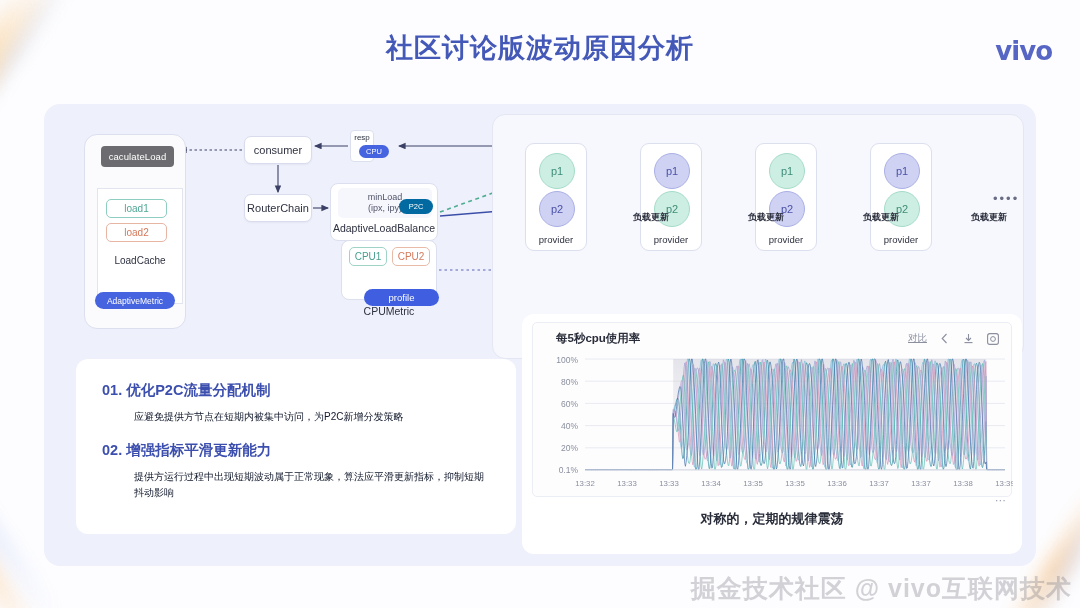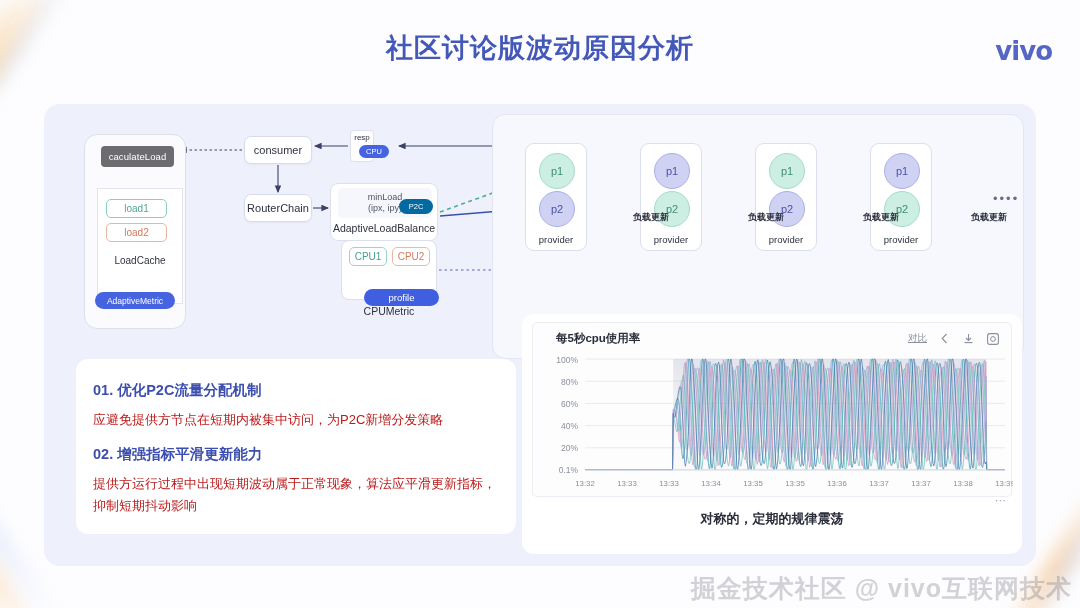--- a/index.html
+++ b/index.html
@@ -171,25 +171,25 @@
     font-size: 9px; color: #2e3140; font-weight: bold;
   }
   .dots-tail {
     position: absolute; left: 500px; top: 76px;
     font-size: 13px; color: #6a6e85; letter-spacing: 2px;
   }
 
   
   .bullets-card {
     position: absolute; left: 32px; top: 255px; width: 440px; height: 175px;
-    background: #fff; border-radius: 12px; padding: 22px 17px;
+    background: #fff; border-radius: 12px; padding: 22px 26px;
   }
   .bullet { margin-bottom: 15px; }
   .bullet-title { font-size: 14.5px; font-weight: bold; color: #3c4fae; margin-bottom: 9px; }
-  .bullet-body { font-size: 13px; color: #b91c1c; line-height: 1.65; }
+  .bullet-body { font-size: 10px; color: #0f172a; line-height: 1.65; margin-left: 32px; }
 
   
   .chart-card {
     position: absolute; left: 478px; top: 210px; width: 500px; height: 240px;
     background: #fff; border-radius: 12px;
   }
   .chart-panel {
     position: absolute; left: 10px; top: 8px; width: 480px; height: 175px;
     background: #fdfdfe; border: 1px solid #eceef5; border-radius: 5px;
   }

